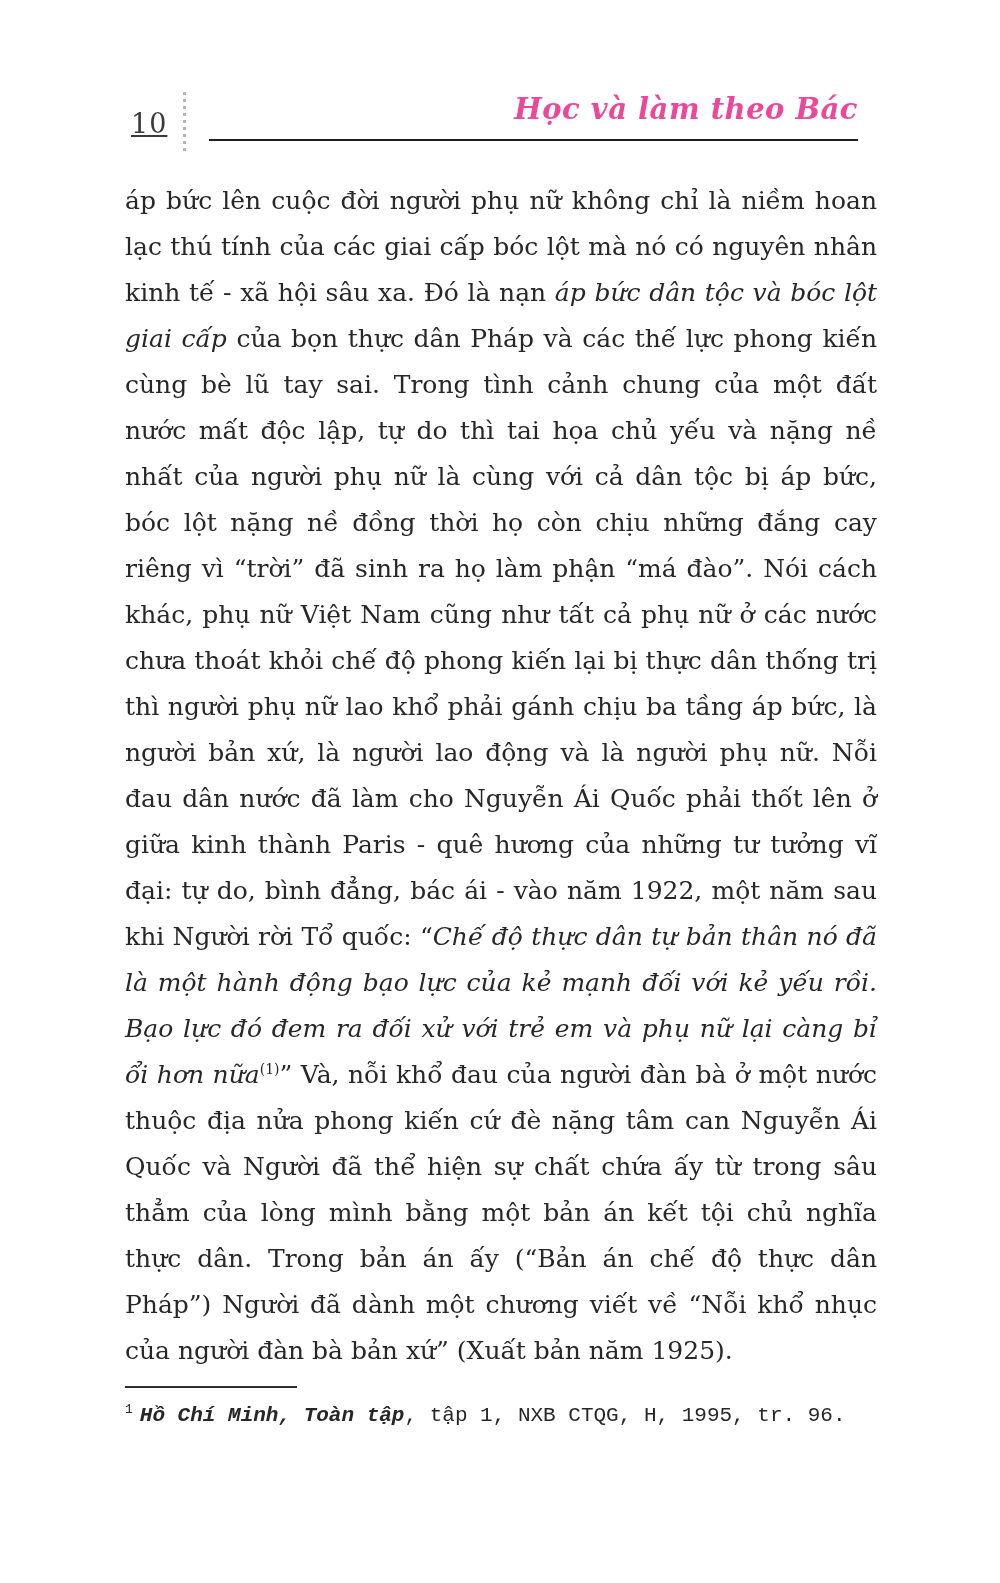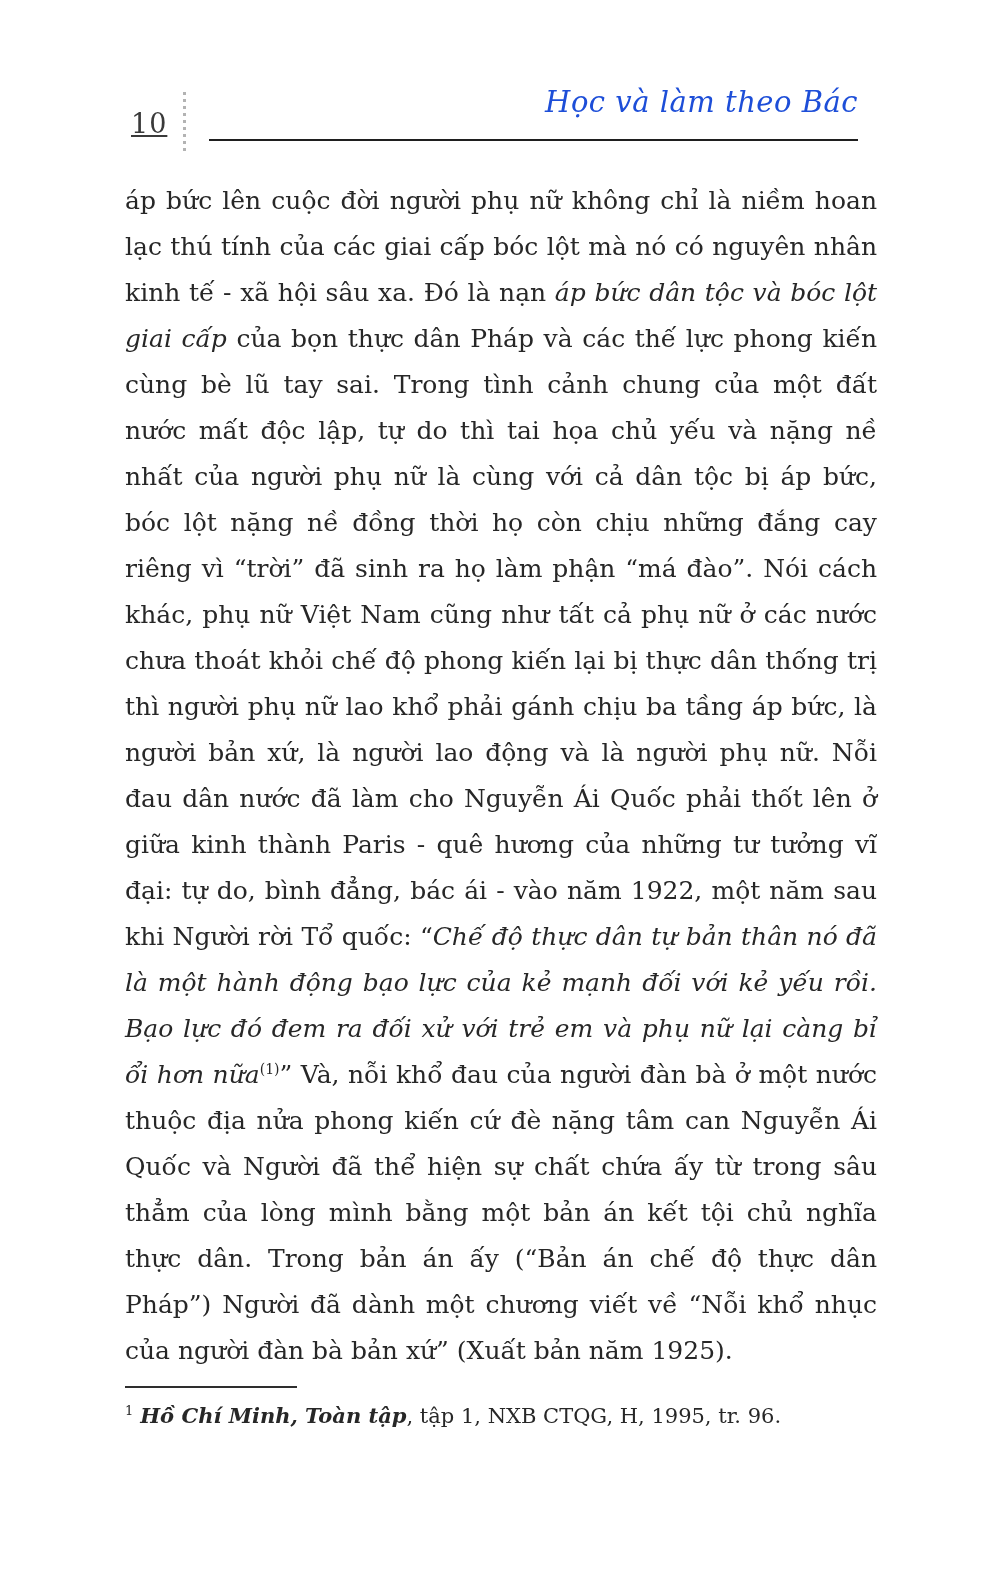--- a/index.html
+++ b/index.html
@@ -32,25 +32,25 @@
     top: 90px;
     width: 5px;
     height: 62px;
     background-image: radial-gradient(circle, #b3b3b3 1.6px, transparent 1.8px);
     background-size: 5px 7px;
     background-repeat: repeat-y;
   }
   .running-title {
     position: absolute;
     right: 142px;
-    top: 85px;
+    top: 92px;
     font-size: 29px;
     font-style: italic;
-    font-weight: normal;
-    color: #1d4ed8;
+    font-weight: bold;
+    color: #ec4899;
     letter-spacing: 0.5px;
   }
   .header-rule {
     position: absolute;
     left: 209px;
     right: 142px;
     top: 139px;
     height: 2px;
     background: #1f1f1f;
   }
@@ -84,20 +84,21 @@
     width: 172px;
     height: 2px;
     background: #2e2e2e;
     margin-bottom: 12px;
   }
   .footnote {
     margin: 0;
     font-size: 21px;
     line-height: 1.5;
     color: #272727;
+    font-family: Liberation Mono, monospace;
   }
   .footnote .marker {
     font-size: 13px;
     vertical-align: super;
     margin-right: 7px;
   }
 </style>
 </head>
 <body>
 

